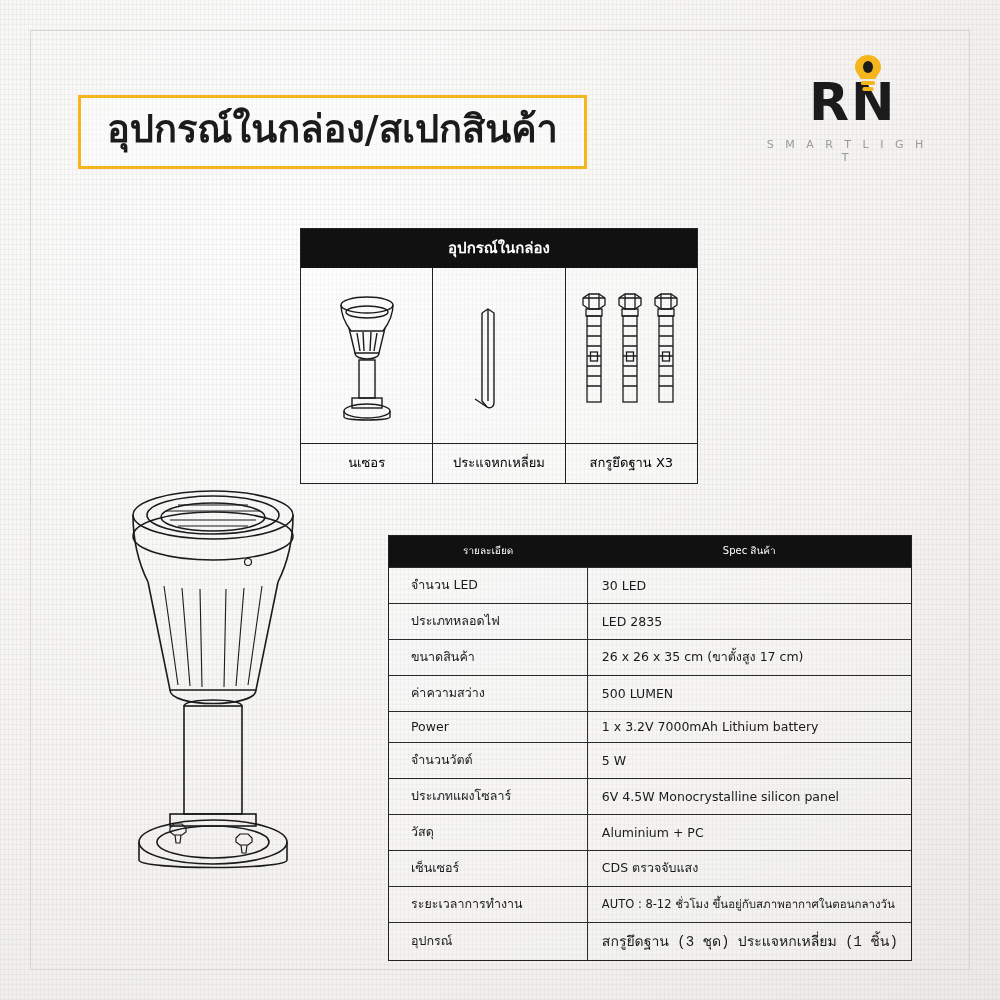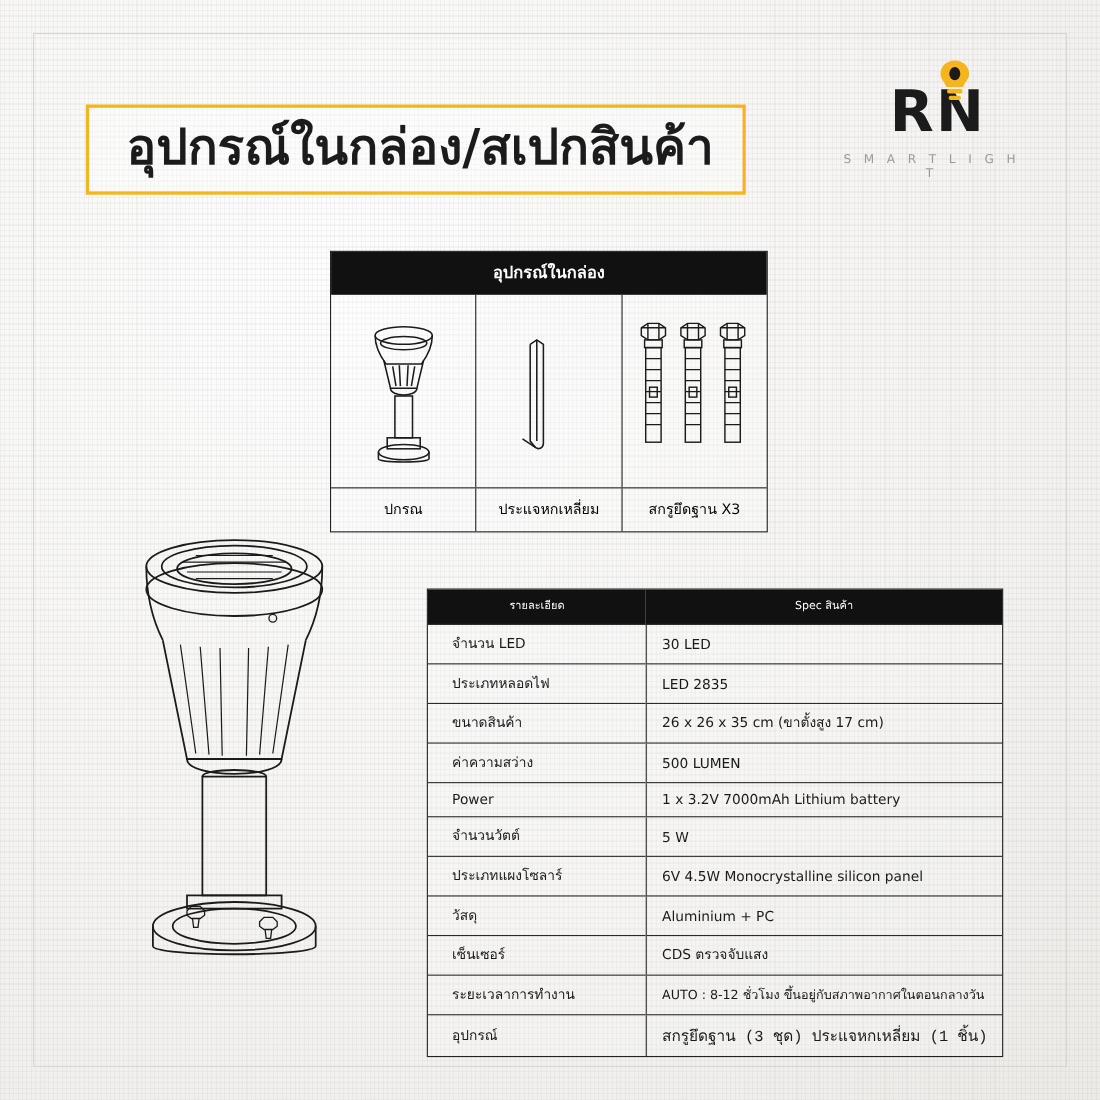--- a/index.html
+++ b/index.html
@@ -25,23 +25,22 @@
   }
 
   
   .title-box {
     position:absolute; left:78px; top:95px;
     border:3px solid #f5b51c;
     padding:10px 26px 14px 26px;
     background:rgba(255,255,255,0.35);
   }
   .title-text {
-    font-size:45px; line-height:1.15; font-weight:bold; color:#1b1b1b;
+    font-size:38px; line-height:1.15; font-weight:bold; color:#1b1b1b;
     white-space:nowrap;
-    margin-left:8px;
   }
 
   .logo {
     position:absolute; right:68px; top:76px; width:170px; text-align:center;
   }
   .logo-main {
     font-size:52px; font-weight:bold; letter-spacing:2px; color:#1b1b1b;
     line-height:1; position:relative; display:inline-block;
   }
   .logo-i-wrap { position:relative; display:inline-block; width:34px; }
@@ -187,21 +186,21 @@
                 <path d="M7 34 L21 34 M7 44 L21 44 M7 54 L21 54 M7 64 L21 64 M7 74 L21 74 M7 84 L21 84 M7 94 L21 94"></path>
                 <rect x="10.5" y="60" width="7" height="9"></rect>
               </g>
             </g>
           </svg>
         </div>
       </div>
     </div>
 
     <div class="box-labels">
-      <div class="box-label">ปกรณ</div>
+      <div class="box-label">นเซอร</div>
       <div class="box-label">ประแจหกเหลี่ยม</div>
       <div class="box-label">สกรูยึดฐาน X3</div>
     </div>
   </div>
 
   <div class="lamp-big">
     <svg width="270" height="420" viewBox="0 0 270 420">
       <g fill="none" stroke="#1b1b1b" stroke-width="1.6">
 
         <ellipse cx="135" cy="45" rx="80" ry="24"></ellipse>

